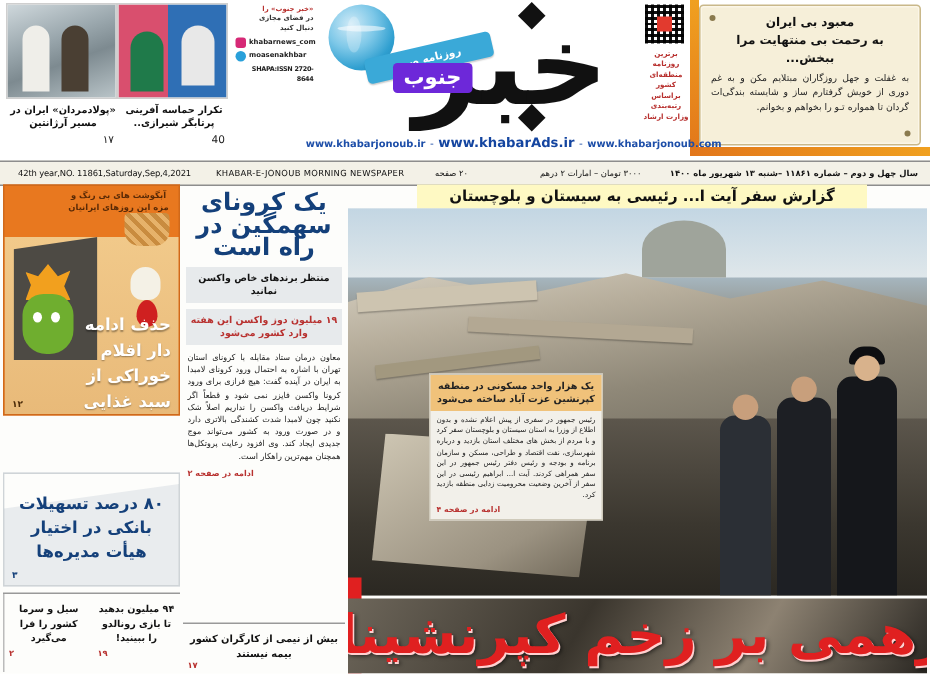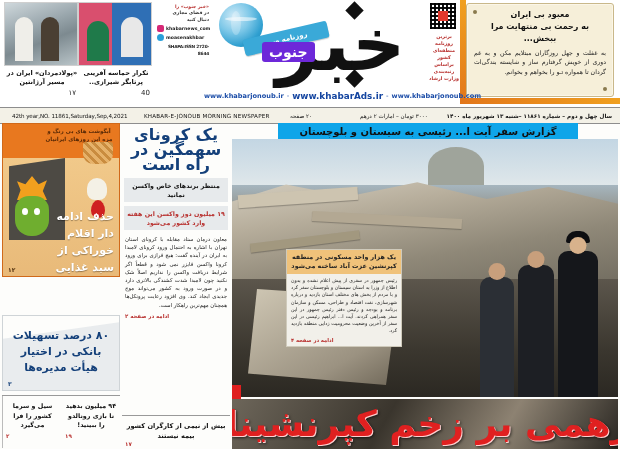--- a/index.html
+++ b/index.html
@@ -142,21 +142,21 @@
   .msub2{margin:4px 2px 0;padding:3px 2px;background:#e7eaec;font-size:6.3px;line-height:9px;
     font-weight:bold;color:#b8312f;text-align:center;}
   .mbody{margin:5px 3px 0;font-size:5.4px;line-height:8.2px;color:#222;text-align:justify;}
   .mcont{margin:4px 3px 0;font-size:5.4px;color:#b8312f;font-weight:bold;text-align:left;}
   .mbot{position:absolute;left:0;bottom:2px;width:108px;border-top:1px solid #999;padding-top:5px;}
   .mbot .t{font-size:6.6px;line-height:10px;font-weight:bold;color:#111;text-align:center;}
   .mbot .p{font-size:5.6px;color:#b8312f;font-weight:bold;text-align:left;padding-left:3px;}
 
   
   .colR{position:absolute;left:232px;top:0;width:386px;height:326px;}
-  .kicker{position:absolute;left:46px;top:0;width:300px;height:16px;background:#0ea5e9;
+  .kicker{position:absolute;left:46px;top:0;width:300px;height:16px;background:#fef9c3;
     display:flex;align-items:center;justify-content:center;
     font-size:10px;font-weight:bold;color:#111;}
   .mainphoto{position:absolute;left:0;top:16px;width:386px;height:258px;overflow:hidden;
     background:linear-gradient(180deg,#bcd0dd 0%,#a9bcc8 16%,#8e8b80 30%,#6f6a5e 55%,#4d4a42 100%);}
   .mp-sky{position:absolute;left:0;top:0;width:386px;height:46px;background:linear-gradient(180deg,#c3d6e3,#dfe7ea);}
   .mp-dome{position:absolute;left:196px;top:8px;width:56px;height:38px;background:#9fa49b;border-radius:50% 50% 0 0;}
   .mp-rubble{position:absolute;left:0;top:36px;width:386px;height:120px;
     background:linear-gradient(170deg,#d8d2c4 0%,#b7ae9c 30%,#8f8878 62%,#6d685c 100%);
     clip-path:polygon(0 22%,14% 8%,30% 18%,48% 6%,66% 20%,82% 10%,100% 24%,100% 100%,0 100%);}
   .mp-plank{position:absolute;background:#cdc4b0;box-shadow:0 1px 1px rgba(0,0,0,.25);}

